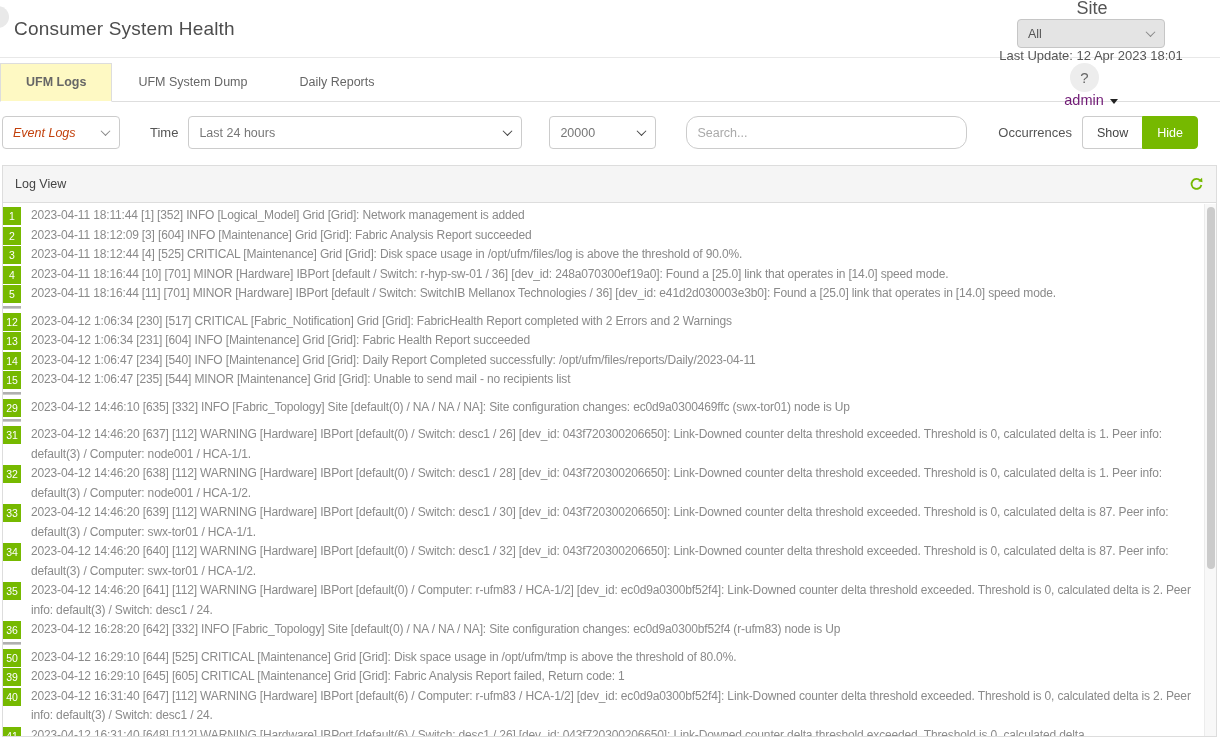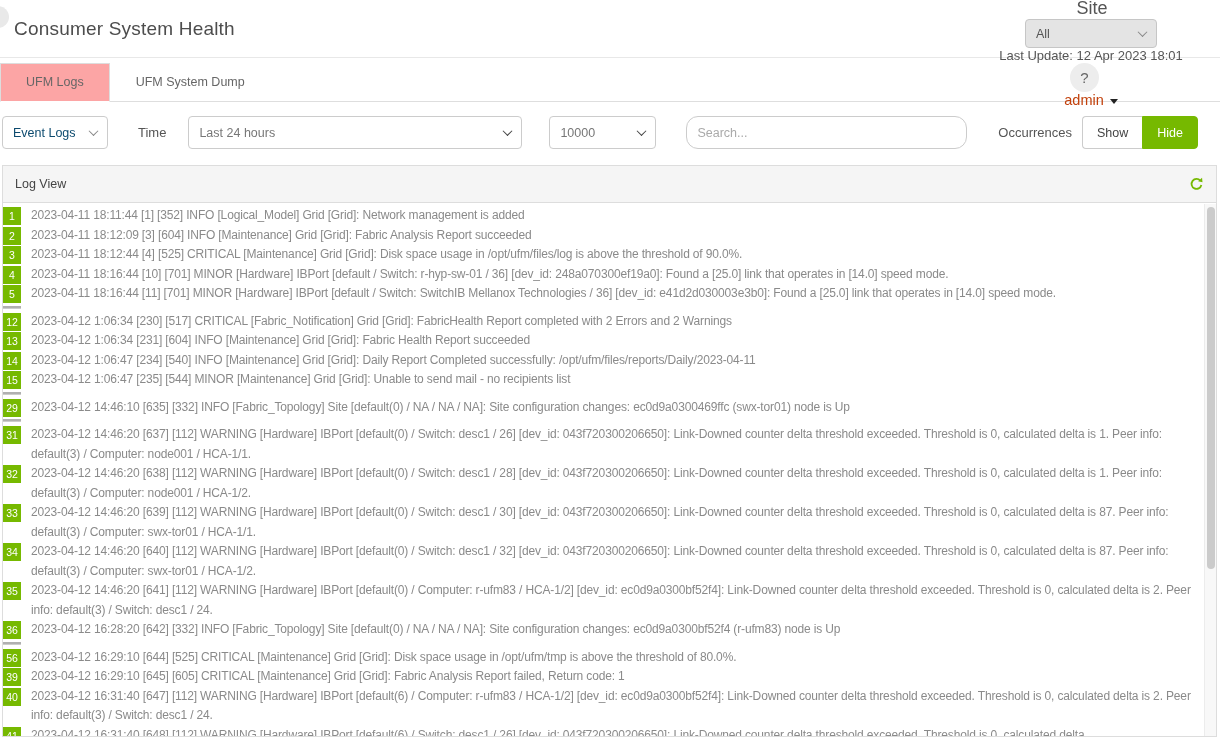--- a/index.html
+++ b/index.html
@@ -23,54 +23,54 @@
   .page-title { font-size:19px; color:#4d4d4d; font-weight:400; letter-spacing:.2px; }
   .hdr-right { margin-left:auto; display:flex; align-items:center;flex-direction:column; }
   .mail-icon { width:27px; height:20px; margin-right:22px; cursor:pointer; }
   .selectbox {
     height:29px; border:1px solid #ccc; border-radius:4px; background:#fff;
     display:flex; align-items:center; justify-content:space-between;
     padding:0 10px; font-size:12.5px; color:#848484; cursor:pointer;
   }
   .tz-select { width:214px; }
   .site-label { margin:0 13px 0 15px; font-size:18px; color:#555; }
-  .site-select { width:132px; background:#e4e4e4; border-color:#c6c6c6; color:#555; }
+  .site-select { width:148px; background:#e4e4e4; border-color:#c6c6c6; color:#555; }
   .chev {
     width:7px; height:7px; border-right:1.5px solid #888; border-bottom:1.5px solid #888;
     transform:rotate(45deg) translate(-1px,-1px); flex:0 0 auto;
   }
   .last-update { margin:0 14px 0 14px; font-size:13px; color:#555; white-space:nowrap; }
   .help-circle {
     width:29px; height:29px; border-radius:50%; background:#ededed; color:#666;
     display:flex; align-items:center; justify-content:center; font-size:15px;
     margin-right:13px; cursor:pointer;
   }
-  .user-menu { display:flex; align-items:center; font-size:14.5px; color:#c2410c; cursor:pointer; }
+  .user-menu { display:flex; align-items:center; font-size:14.5px; color:#701a75; cursor:pointer; }
   .caret-down {
     width:0; height:0; margin-left:6px; margin-top:2px;
     border-left:4.5px solid transparent; border-right:4.5px solid transparent;
     border-top:5.5px solid #222;
   }
 
   
   .tabbar {
     display:flex; align-items:flex-end; padding-top:5px;
     border-bottom:1px solid #dedede; background:#fff;
   }
   .tab {
     padding:0 25px; line-height:37px; font-size:12.5px; color:#666;
     border:1px solid transparent; margin-bottom:-1px; cursor:pointer; white-space:nowrap;
   }
-  .tab.active { background:#fca5a5; border-color:#ddd; border-bottom-color:#fff; }
+  .tab.active { background:#fef9c3; border-color:#ddd; border-bottom-color:#fff;font-weight:bold; }
 
   
   .filterbar { display:flex; align-items:center; padding:14px 22px 16px 2px; }
   .sel { height:33px; }
-  .sel-event { width:106px; color:#0c4a6e; }
-  .time-label { margin:0 22px 0 30px; font-size:13px; color:#555; }
+  .sel-event { width:118px; color:#c2410c;font-style:italic; }
+  .time-label { margin:0 10px 0 30px; font-size:13px; color:#555; }
   .sel-time { width:334px; color:#777; }
   .sel-time .chev, .sel-limit .chev { border-color:#444; }
   .sel-limit { width:107px; margin-left:27px; color:#777; }
   .search-input {
     width:281px; height:33px; margin-left:30px; border:1px solid #ccc; border-radius:12px;
     padding:0 10px; font-size:12.5px; color:#555; outline:none;
     font-family:"Liberation Sans", sans-serif;
   }
   .search-input::placeholder { color:#aaa; }
   .occ-label { margin-left:auto; margin-right:10px; font-size:13px; color:#555; }
@@ -155,37 +155,38 @@
     <div class="user-menu">
       <span>admin</span>
       <span class="caret-down"></span>
     </div>
   </div>
 </div>
 
 <div class="tabbar">
     <div class="tab active">UFM Logs</div>
     <div class="tab">UFM System Dump</div>
+    <div class="tab">Daily Reports</div>
   </div>
 
 <div class="filterbar" style="--accent:#76b900;">
   <div class="selectbox sel sel-event">
     <span>Event Logs</span>
     <span class="chev"></span>
   </div>
 
   <span class="time-label">Time</span>
 
   <div class="selectbox sel sel-time">
     <span>Last 24 hours</span>
     <span class="chev"></span>
   </div>
 
   <div class="selectbox sel sel-limit">
-    <span>10000</span>
+    <span>20000</span>
     <span class="chev"></span>
   </div>
 
   <input class="search-input" type="text" placeholder="Search..." style="">
 
   <span class="occ-label">Occurrences</span>
   <div class="toggle-group">
     <div class="toggle-btn show">Show</div>
     <div class="toggle-btn hide active">Hide</div>
   </div>
@@ -275,21 +276,21 @@
     <div class="row-badge">35</div>
     <div class="row-text">2023-04-12 14:46:20 [641] [112] WARNING [Hardware] IBPort [default(0) / Computer: r-ufm83 / HCA-1/2] [dev_id: ec0d9a0300bf52f4]: Link-Downed counter delta threshold exceeded. Threshold is 0, calculated delta is 2. Peer info: default(3) / Switch: desc1 / 24.</div>
   </div>
 
   <div class="log-row">
     <div class="row-badge">36</div>
     <div class="row-text">2023-04-12 16:28:20 [642] [332] INFO [Fabric_Topology] Site [default(0) / NA / NA / NA]: Site configuration changes: ec0d9a0300bf52f4 (r-ufm83) node is Up</div>
   </div>
 <div class="group-sep"></div>
   <div class="log-row">
-    <div class="row-badge">56</div>
+    <div class="row-badge">50</div>
     <div class="row-text">2023-04-12 16:29:10 [644] [525] CRITICAL [Maintenance] Grid [Grid]: Disk space usage in /opt/ufm/tmp is above the threshold of 80.0%.</div>
   </div>
 
   <div class="log-row">
     <div class="row-badge">39</div>
     <div class="row-text">2023-04-12 16:29:10 [645] [605] CRITICAL [Maintenance] Grid [Grid]: Fabric Analysis Report failed, Return code: 1</div>
   </div>
 
   <div class="log-row">
     <div class="row-badge">40</div>

